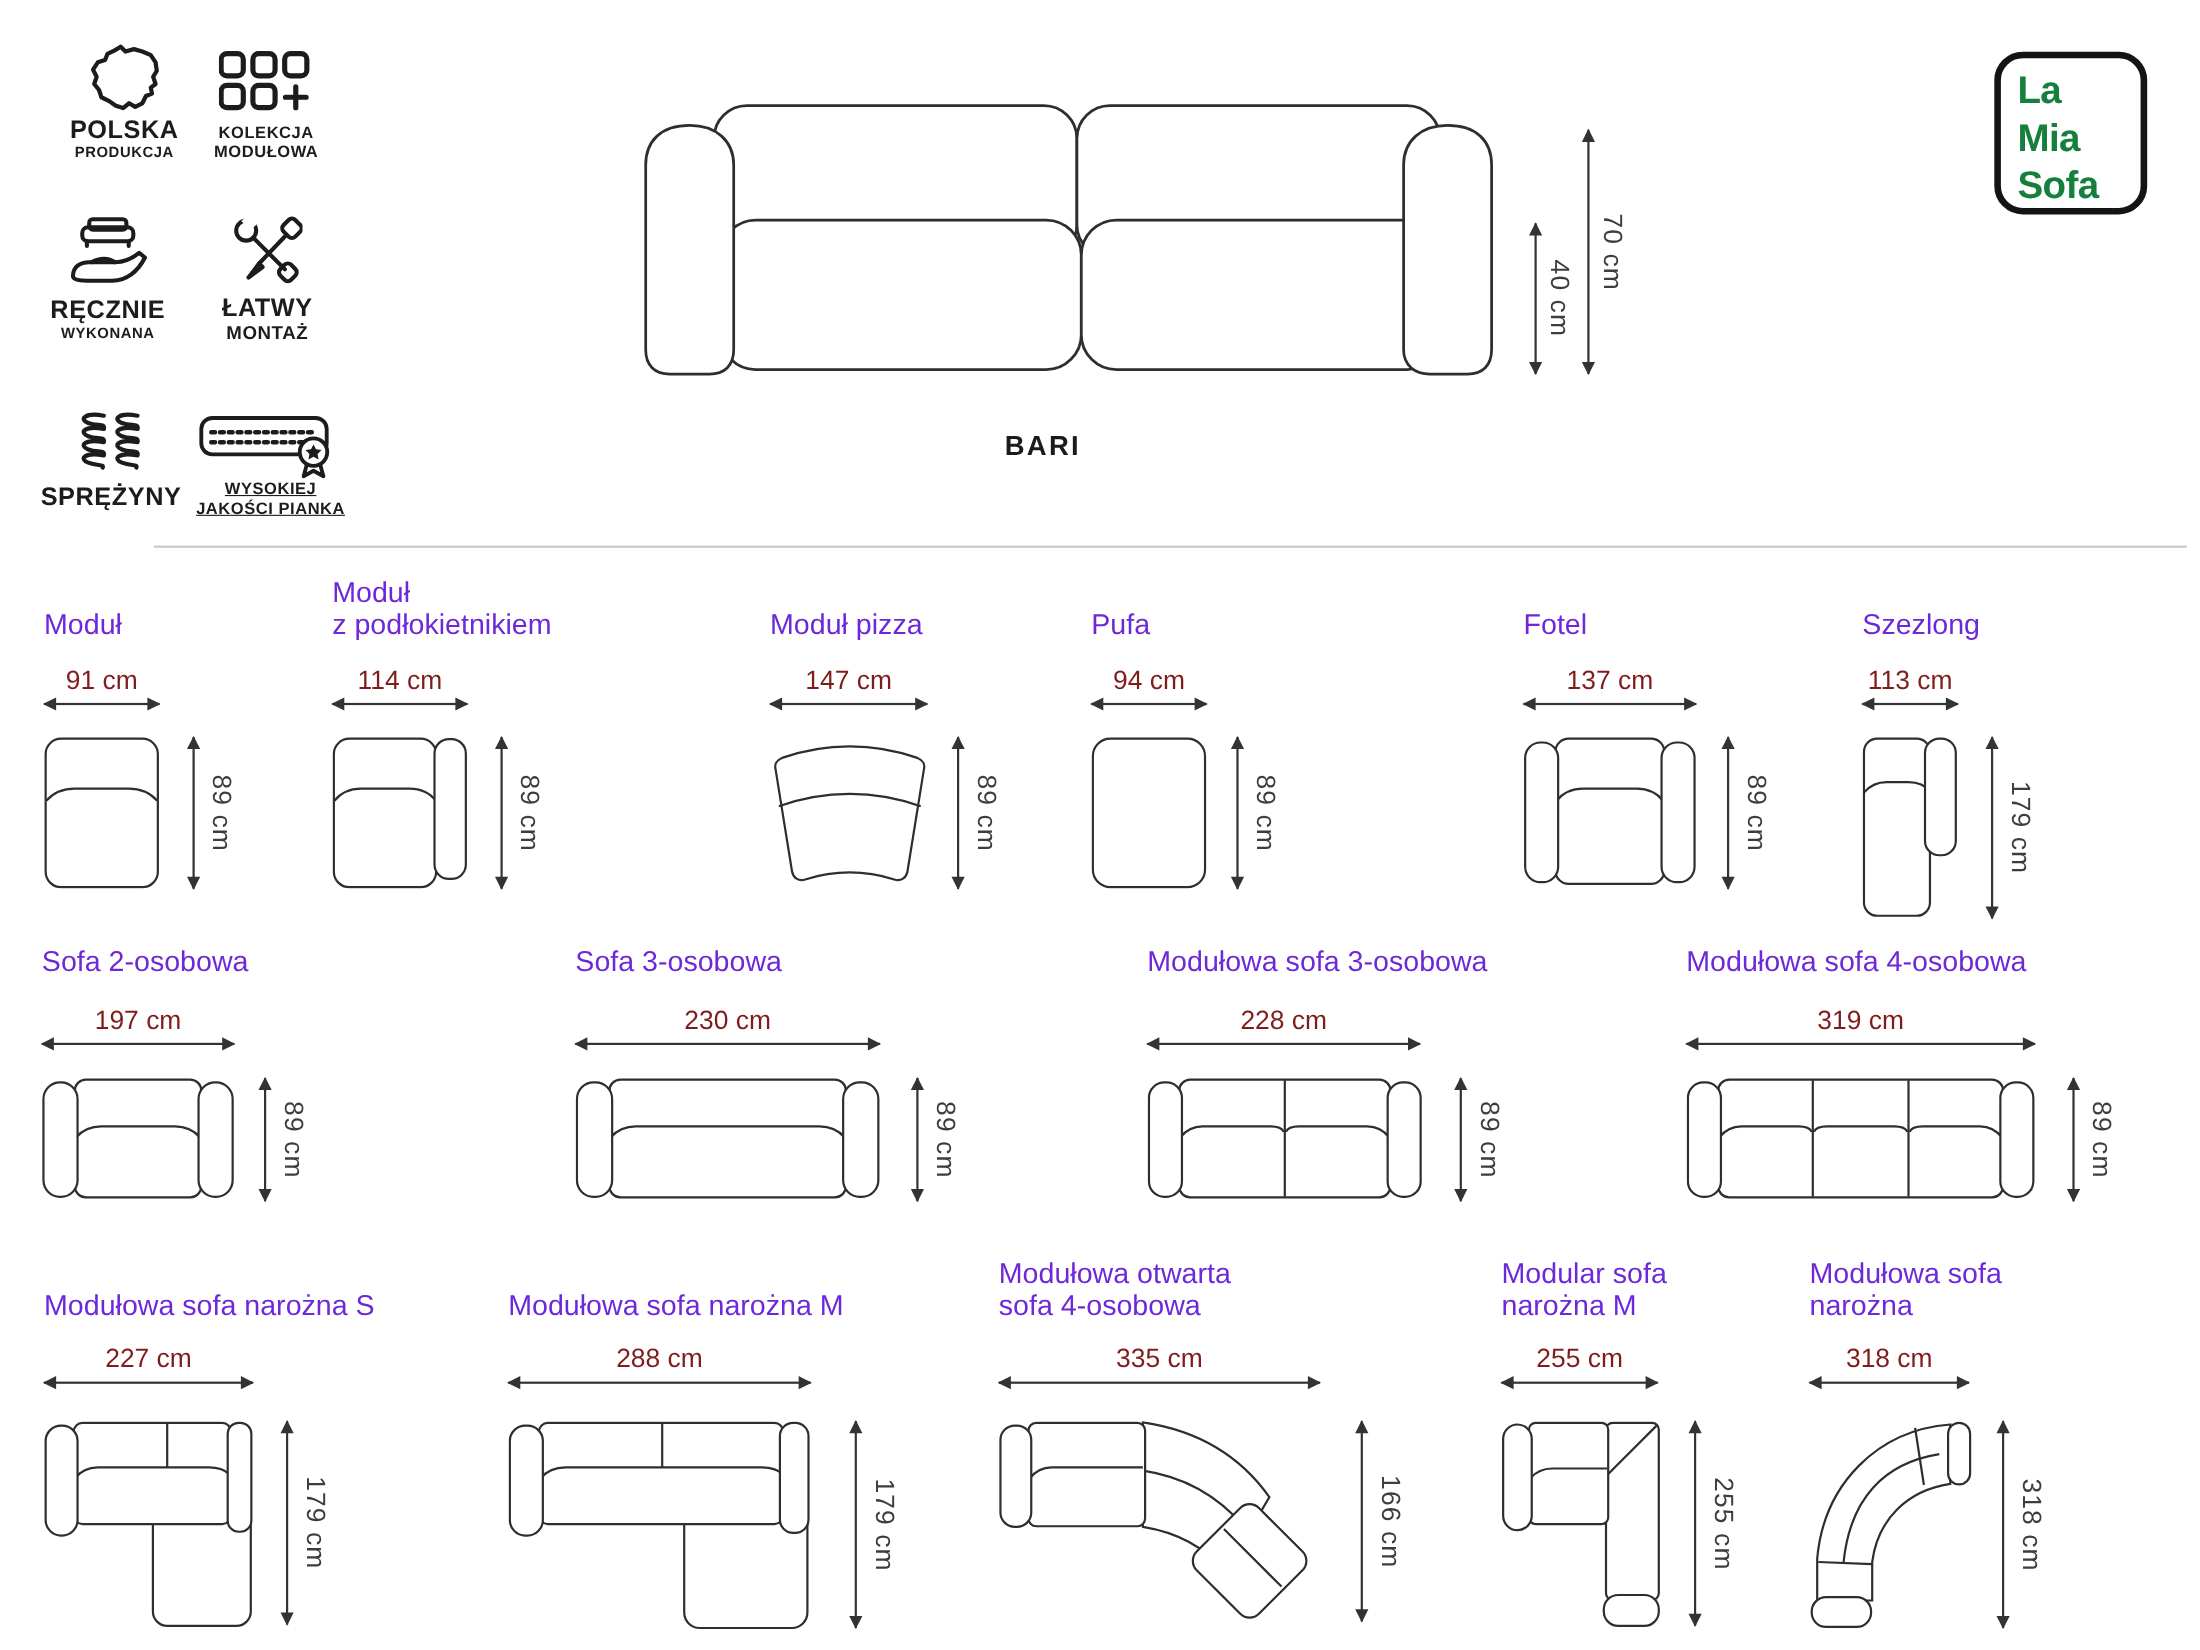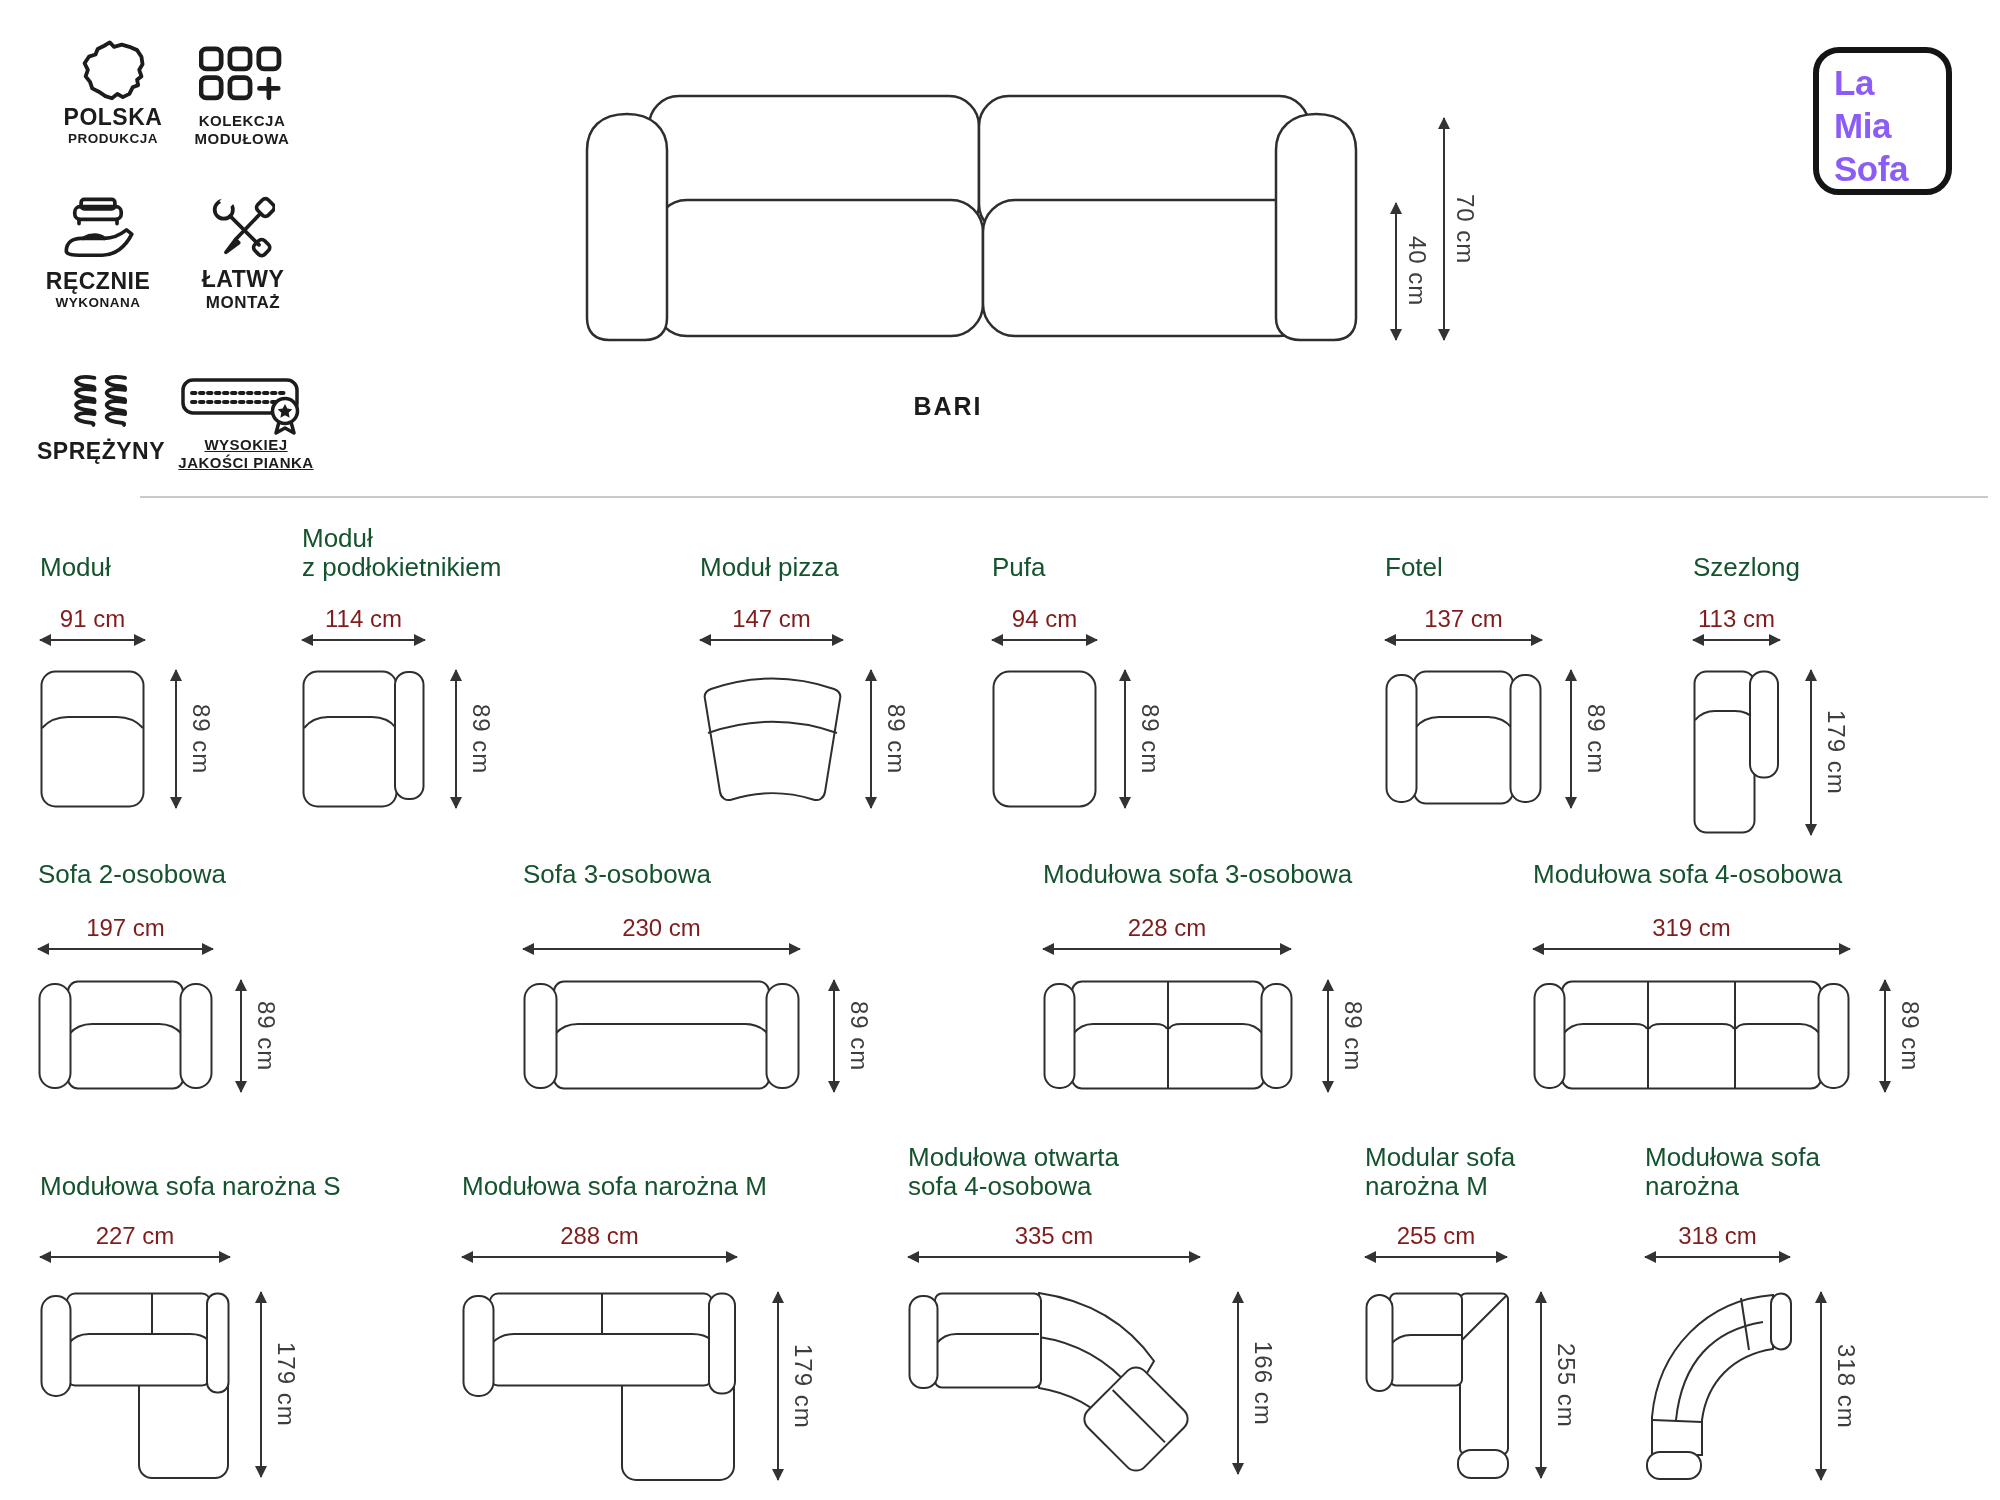--- a/index.html
+++ b/index.html
@@ -11,21 +11,21 @@
   .badge svg{stroke:#1c1c1c;fill:none;stroke-width:3.5;stroke-linejoin:round;stroke-linecap:round;}
   .bl{font-weight:bold;letter-spacing:.5px;white-space:nowrap;}
   .t24{font-size:23px;line-height:27px;}
   .t17{font-size:17px;line-height:20px;}
   .t15{font-size:15px;line-height:18px;}
   .t14{font-size:13.5px;line-height:16px;}
 
   
   .logo{position:absolute;left:1813px;top:47px;width:139px;height:148px;box-sizing:border-box;
         border:6px solid #141414;border-radius:26px;padding:8px 0 0 15px;}
-  .logo div{font-size:35px;line-height:43px;font-weight:bold;color:#8b5cf6;letter-spacing:-.5px;}
+  .logo div{font-size:35px;line-height:43px;font-weight:bold;color:#15803d;letter-spacing:-.5px;}
 
   
   .hero-svg{position:absolute;left:583px;top:88px;}
   .title{position:absolute;left:948px;top:392px;transform:translateX(-50%);
          font-size:25px;font-weight:600;letter-spacing:2px;color:#1b1b1b;}
   .divider{position:absolute;left:140px;top:496px;width:1848px;height:2px;background:#c9c9c7;}
 
   
   .harrow{position:relative;height:2px;background:#333;margin-top:7px;}
   .harrow::before{content:"";position:absolute;left:-1px;top:-5px;width:0;height:0;
@@ -36,21 +36,21 @@
   .varrow::before{content:"";position:absolute;top:-1px;left:-5px;width:0;height:0;
     border-left:6px solid transparent;border-right:6px solid transparent;border-bottom:12px solid #333;}
   .varrow::after{content:"";position:absolute;bottom:-1px;left:-5px;width:0;height:0;
     border-left:6px solid transparent;border-right:6px solid transparent;border-top:12px solid #333;}
   .vtext{position:absolute;writing-mode:vertical-rl;text-orientation:mixed;width:30px;
          display:flex;align-items:center;justify-content:center;font-size:24px;color:#3d3d3d;letter-spacing:1px;white-space:nowrap;}
 
   
   .cell{position:absolute;}
   .name{position:absolute;left:0;top:0;width:max-content;display:flex;align-items:flex-end;
-        font-size:26px;line-height:29px;color:#14532d;white-space:pre-line;}
+        font-size:26px;line-height:29px;color:#6d28d9;white-space:pre-line;}
   .wdim{position:absolute;left:0;text-align:center;}
   .wtext{display:block;font-size:24px;line-height:26px;color:#7f1d1d;}
   .drawing{position:absolute;left:0;}
   .drawing rect,.drawing path,.drawing line{stroke:#2e2e2e;stroke-width:2;fill:#fff;}
   .drawing .ln{fill:none;}
   .hero-svg rect,.hero-svg path{stroke:#2e2e2e;stroke-width:2.5;fill:#fff;}
 
   .row1 .name{height:54px;}
   .row1 .wdim{top:78px;}
   .row1 .drawing,.row1 .varrow,.row1 .vtext{top:142px;}

